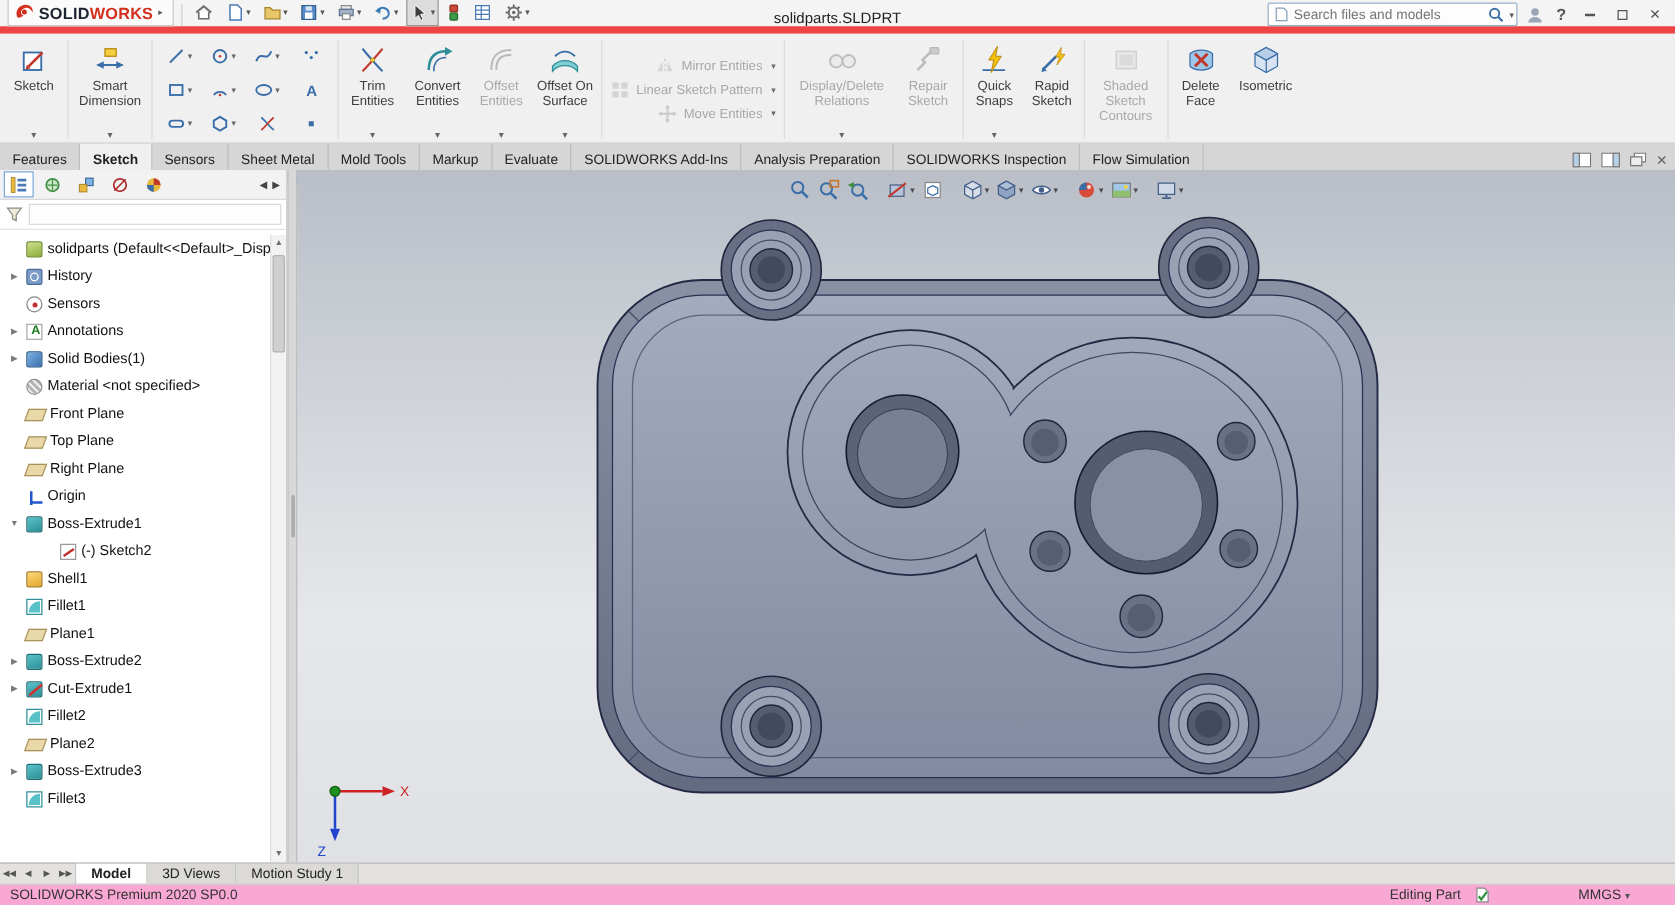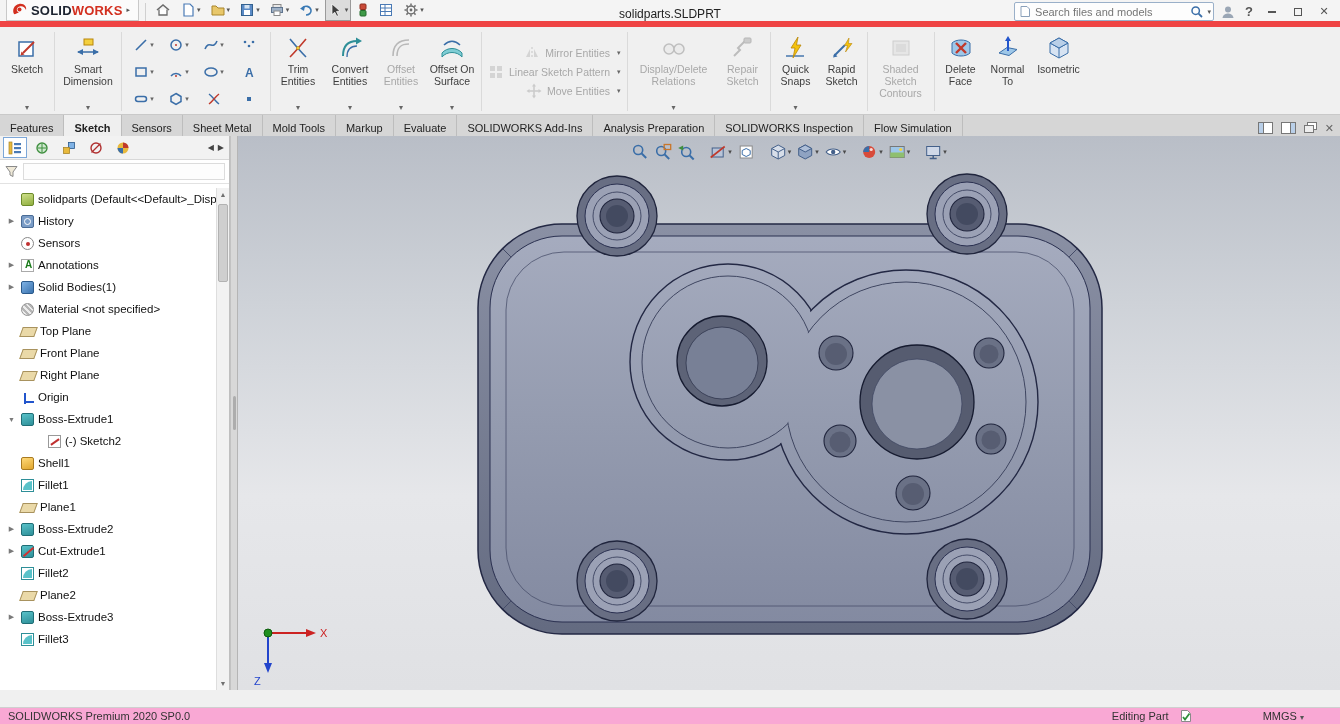--- a/index.html
+++ b/index.html
@@ -501,30 +501,20 @@
       <span class="ric">
         <svg width="26" height="26" viewBox="0 0 26 26">
           <path d="M4,8 C8,4 18,4 22,8 L22,18 C18,22 8,22 4,18 Z" fill="#9ec7e8" stroke="#3a6ea8"></path>
           <line x1="8" y1="8" x2="18" y2="18" stroke="#c0392b" stroke-width="2.4"></line>
           <line x1="18" y1="8" x2="8" y2="18" stroke="#c0392b" stroke-width="2.4"></line>
         </svg>
       </span>
       <span class="rlabel">Delete Face</span>
     </div>
 
-    <div class="rbtn" style="width:46px">
-      <span class="ric">
-        <svg width="26" height="26" viewBox="0 0 26 26">
-          <polygon points="4,18 12,12.5 22,14.5 14,20.5" fill="#9ec7e8" stroke="#3a6ea8"></polygon>
-          <line x1="13" y1="16" x2="13" y2="5" stroke="#2255cc" stroke-width="2"></line>
-          <polygon points="10,6 13,1 16,6" fill="#2255cc"></polygon>
-        </svg>
-      </span>
-      <span class="rlabel">Normal To</span>
-    </div>
 
     <div class="rbtn" style="width:56px">
       <span class="ric">
         <svg width="26" height="26" viewBox="0 0 26 26">
           <polygon points="13,3 22,8 22,18 13,23 4,18 4,8" fill="#d7e3f2" stroke="#3a6ea8"></polygon>
           <polyline points="4,8 13,13 22,8" fill="none" stroke="#3a6ea8"></polyline>
           <line x1="13" y1="13" x2="13" y2="23" stroke="#3a6ea8"></line>
           <polygon points="13,3 22,8 13,13 4,8" fill="#b9cfe8" stroke="#3a6ea8"></polygon>
         </svg>
       </span>
@@ -639,26 +629,26 @@
           <span>Solid Bodies(1)</span>
         </div>
         <div class="trow l1">
           <span class="tarrow"></span>
             <span class="tico ti-material"></span>
           <span>Material &lt;not specified&gt;</span>
         </div>
         <div class="trow l1">
           <span class="tarrow"></span>
             <span class="tico ti-plane"></span>
+          <span>Front Plane</span>
+        </div>
+        <div class="trow l1">
+          <span class="tarrow"></span>
+            <span class="tico ti-plane"></span>
           <span>Top Plane</span>
-        </div>
-        <div class="trow l1">
-          <span class="tarrow"></span>
-            <span class="tico ti-plane"></span>
-          <span>Front Plane</span>
         </div>
         <div class="trow l1">
           <span class="tarrow"></span>
             <span class="tico ti-plane"></span>
           <span>Right Plane</span>
         </div>
         <div class="trow l1">
           <span class="tarrow"></span>
             <span class="tico ti-origin"></span>
           <span>Origin</span>
@@ -910,20 +900,31 @@
           <text x="52" y="4" fill="#cc2222" font-size="11" font-family="Liberation Sans,sans-serif">X</text>
           <line x1="0" y1="0" x2="0" y2="30" stroke="#2244cc" stroke-width="2"></line>
           <polygon points="-4,30 0,40 4,30" fill="#2244cc"></polygon>
           <text x="-14" y="52" fill="#2244cc" font-size="11" font-family="Liberation Sans,sans-serif">Z</text>
           <circle cx="0" cy="0" r="4" fill="#1f8f1f" stroke="#0c5c0c"></circle>
         </g>
       </svg>
     </div>
   </div>
 
+  <div class="btabs">
+    <span class="bnav">
+      <span>◀◀</span>
+      <span>◀</span>
+      <span>▶</span>
+      <span>▶▶</span>
+    </span>
+    <span class="btab active">Model</span>
+    <span class="btab">3D Views</span>
+    <span class="btab">Motion Study 1</span>
+  </div>
 
   <div class="statusbar">
     <span>SOLIDWORKS Premium 2020 SP0.0</span>
     <div class="sb-right">
       <span>Editing Part</span>
       <svg width="14" height="14" viewBox="0 0 14 14">
         <path d="M2.5,1.5 H8.5 L11.5,4.5 V12.5 H2.5 Z" fill="#fff" stroke="#8a8a8a"></path>
         <path d="M4,8 L6,10.5 L10.5,4.5" fill="none" stroke="#2e8f3a" stroke-width="1.8"></path>
       </svg>
       <span style="width:50px"></span>

